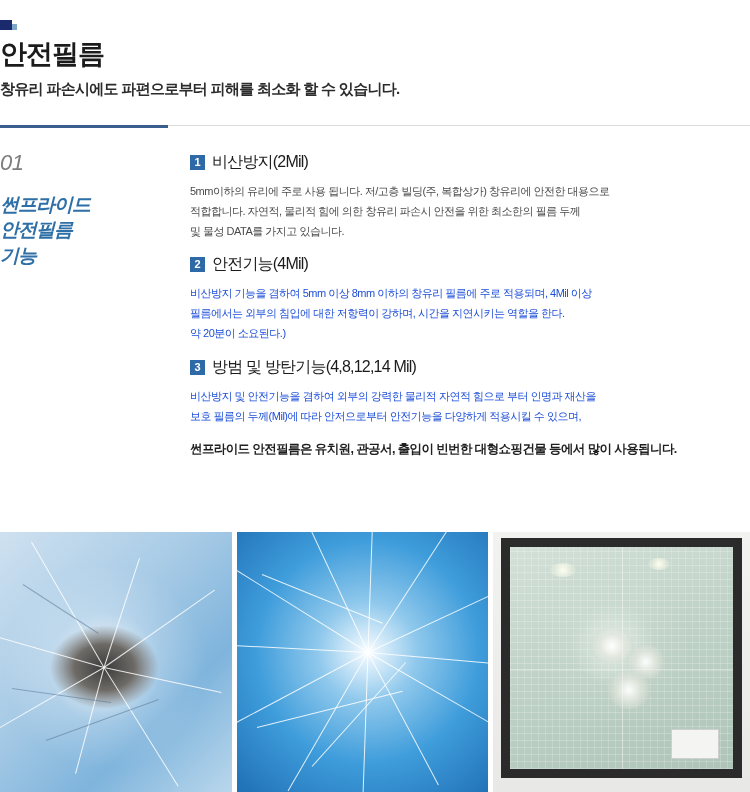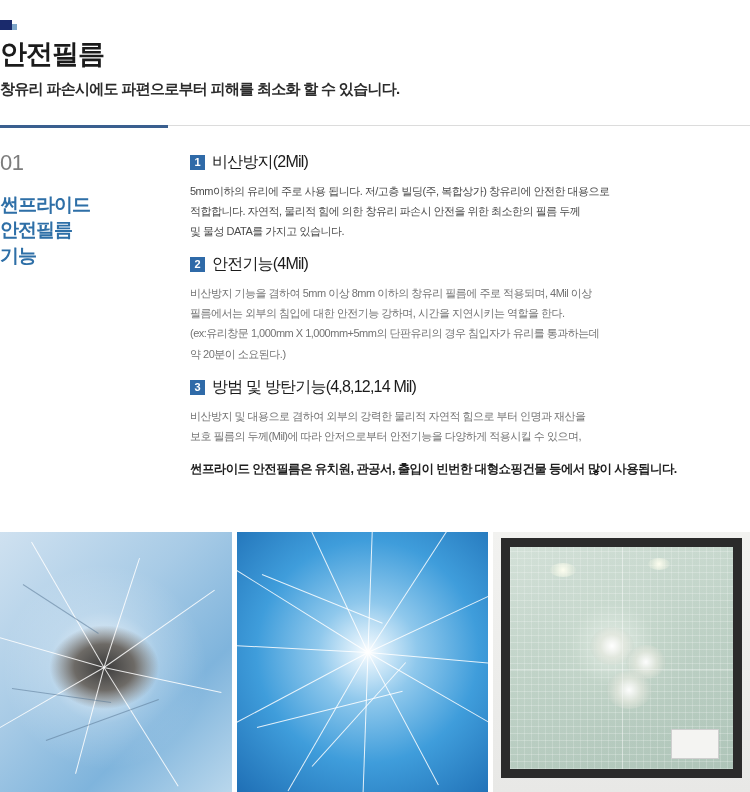--- a/index.html
+++ b/index.html
@@ -44,21 +44,21 @@
     margin: 0;
   }
 
   
   .divider-wrap { margin-top: 26px; position: relative; height: 3px; }
   .divider-line { position: absolute; left: 0; top: 0; width: 750px; height: 1px; background: #dcdcdc; }
   .divider-accent { position: absolute; left: 0; top: 0; width: 168px; height: 3px; background: #3a5f8f; }
 
   
   .body-row { display: flex; margin-top: 24px; }
-  .left-col { width: 190px; flex: 0 0 190px; padding-left: 0; }
+  .left-col { width: 190px; flex: 0 0 190px; padding-left: 0; font-style: italic; }
   .num {
     font-size: 22px;
     color: #7d7d7d;
     letter-spacing: -0.5px;
     line-height: 1;
     margin-bottom: 18px;
   }
   .left-title {
     font-size: 19px;
     font-weight: bold;
@@ -92,21 +92,21 @@
     color: #1b1b1b;
     letter-spacing: -0.8px;
   }
   .sec-body {
     font-size: 11px;
     color: #4a4a4a;
     line-height: 1.65;
     letter-spacing: -0.5px;
     margin: 0 0 2px 0;
   }
-  .sec-body.blue { color: #737373; }
+  .sec-body.blue { color: #1d4ed8; }
   .closing {
     font-size: 12.5px;
     font-weight: bold;
     color: #1f1f1f;
     letter-spacing: -0.6px;
     margin-top: 16px;
   }
 
   
   .img-strip {
@@ -221,31 +221,30 @@
         <p class="sec-body">적합합니다. 자연적, 물리적 힘에 의한 창유리 파손시 안전을 위한 최소한의 필름 두께</p>
         <p class="sec-body">및 물성 DATA를 가지고 있습니다.</p>
       </div>
 
       <div class="sec">
         <div class="sec-head">
           <span class="badge">2</span>
           <span class="sec-title">안전기능(4Mil)</span>
         </div>
         <p class="sec-body blue">비산방지 기능을 겸하여 5mm 이상 8mm 이하의 창유리 필름에 주로 적용되며, 4Mil 이상</p>
-        <p class="sec-body blue">필름에서는 외부의 침입에 대한 안전기능 강하며, 시간을 지연시키는 역할을 한다.</p>
-        <p class="sec-body blue">(ex:유리창문 1,000mm X 1,000mm+5mm의 단판유리의 경우 침입자가 유리를 통과하는데</p>
+        <p class="sec-body blue">필름에서는 외부의 침입에 대한 저항력이 강하며, 시간을 지연시키는 역할을 한다.</p>
         <p class="sec-body blue">약 20분이 소요된다.)</p>
       </div>
 
       <div class="sec">
         <div class="sec-head">
           <span class="badge">3</span>
           <span class="sec-title">방범 및 방탄기능(4,8,12,14 Mil)</span>
         </div>
-        <p class="sec-body blue">비산방지 및 대용으로 겸하여 외부의 강력한 물리적 자연적 힘으로 부터 인명과 재산을</p>
+        <p class="sec-body blue">비산방지 및 안전기능을 겸하여 외부의 강력한 물리적 자연적 힘으로 부터 인명과 재산을</p>
         <p class="sec-body blue">보호 필름의 두께(Mil)에 따라 안저으로부터 안전기능을 다양하게 적용시킬 수 있으며,</p>
       </div>
 
       <p class="closing">썬프라이드 안전필름은 유치원, 관공서, 출입이 빈번한 대형쇼핑건물 등에서 많이 사용됩니다.</p>
     </div>
   </div>
 
   <div class="img-strip">
 
     <div class="img-cell cell-a">

